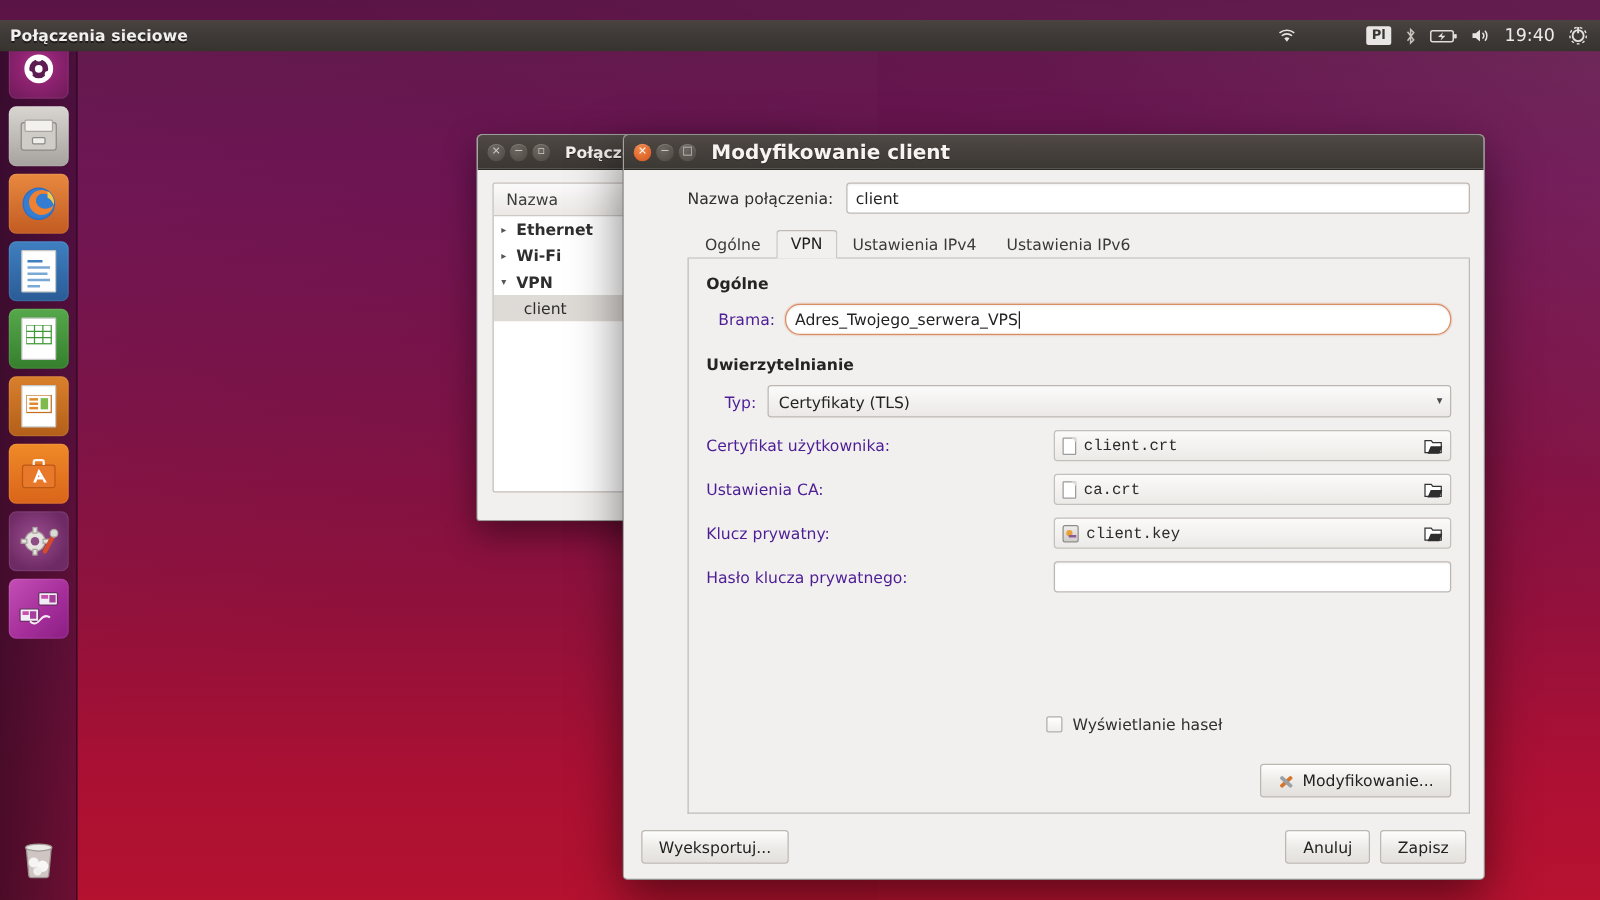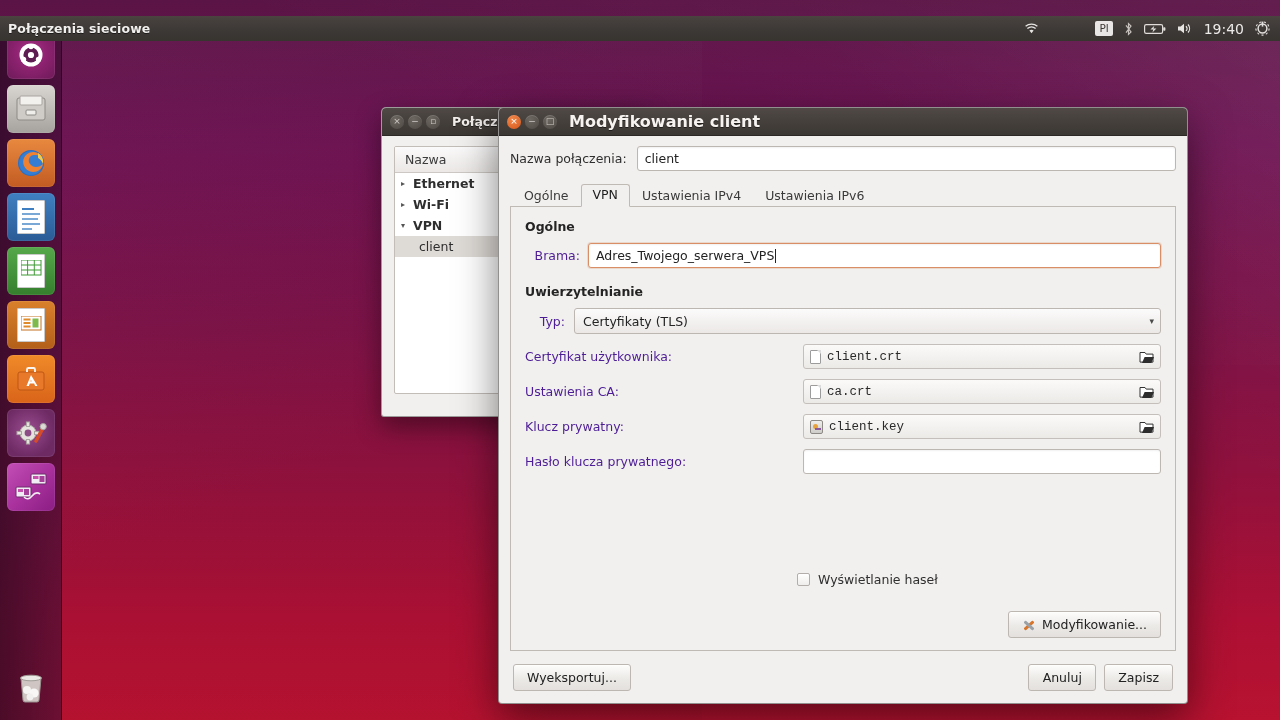--- a/index.html
+++ b/index.html
@@ -42,21 +42,21 @@
     margin-left: 8px; font-weight: bold; letter-spacing: .1px;
     text-shadow: 0 1px 0 rgba(0,0,0,.5);
   }
   #panel-indicators {
     margin-left: auto; display: flex; align-items: center;
     gap: 11px; padding-right: 10px; font-size: 12px;
   }
   #panel-indicators .ind { display: flex; align-items: center; opacity: .95; }
   .kbd-ind {
     background: #f2f0ef; color: #3a3632;
-    font-size: 10.5px; font-weight: normal;
+    font-size: 10.5px; font-weight: bold;
     padding: 1px 4px; border-radius: 2px; line-height: 1.15; margin-left: 45px;
   }
   #clock { font-size: 14px; color: #f6f4f3; text-align: right; }
 
   
   #launcher {
     position: absolute; left: 0; top: 25px; width: 62px; bottom: 0;
     background: linear-gradient(to right, rgba(45,10,38,0.78), rgba(62,14,52,0.62));
     border-right: 1px solid rgba(0,0,0,0.25);
     display: flex; flex-direction: column; align-items: center;
@@ -162,21 +162,21 @@
   #dlg-titlebar {
     height: 28px; flex: none;
     background: linear-gradient(to bottom, #504945 0%, #443f3b 55%, #3b3733 100%);
     display: flex; align-items: center; padding: 0 8px;
     border-bottom: 1px solid #2b2825;
   }
   #dlg-title {
     margin-left: 12px; color: #f6f3f1; font-size: 16px; font-weight: bold;
     text-shadow: 0 1px 0 rgba(0,0,0,.5);
   }
-  #dlg-content { flex: 1; display: flex; flex-direction: column; padding: 10px 11px 0 11px; }
+  #dlg-content { flex: 1; display: flex; flex-direction: column; padding: 10px 11px 0 11px; margin-left: 40px; }
 
   .row-name {
     display: flex; align-items: center; gap: 10px; margin-bottom: 10px;
   }
   .lbl { font-size: 12.5px; color: #2f2f2f; }
   .txtfield {
     height: 25px; background: #fff; border: 1px solid #bdb7b2; border-radius: 3px;
     display: flex; align-items: center; padding: 0 7px;
     font-size: 12.5px; color: #232323;
     box-shadow: inset 0 1px 2px rgba(0,0,0,0.06);
@@ -206,21 +206,21 @@
     display: flex; flex-direction: column; position: relative;
   }
   .section-title { font-size: 12.5px; font-weight: bold; color: #242424; margin-bottom: 9px; }
   .form-row { display: flex; align-items: center; margin-bottom: 10px; }
   .form-label { font-size: 12.5px; color: #4c1d95; text-align: right; }
   .lab-w-gw { width: 55px; margin-right: 8px; }
   .lab-w-typ { width: 40px; margin-right: 9px; }
   .lab-w-auth { width: 268px; margin-right: 10px; text-align: left; }
 
   #gateway-field {
-    flex: 1; border-color: #d98e66; box-shadow: inset 0 1px 2px rgba(0,0,0,0.06), 0 0 0 1px rgba(217,142,102,0.25);
+    flex: 1; border-color: #d98e66; box-shadow: inset 0 1px 2px rgba(0,0,0,0.06), 0 0 0 1px rgba(217,142,102,0.25); border-radius: 12px;
   }
   .caret {
     display: inline-block; width: 1px; height: 14px; background: #222;
     margin-left: 1px; vertical-align: -2px;
   }
   .combo {
     flex: 1; height: 26px; border: 1px solid #bdb7b2; border-radius: 3px;
     background: linear-gradient(to bottom, #fcfbfb 0%, #ebe8e6 100%);
     display: flex; align-items: center; padding: 0 6px 0 8px;
     font-size: 12.5px; color: #232323;

